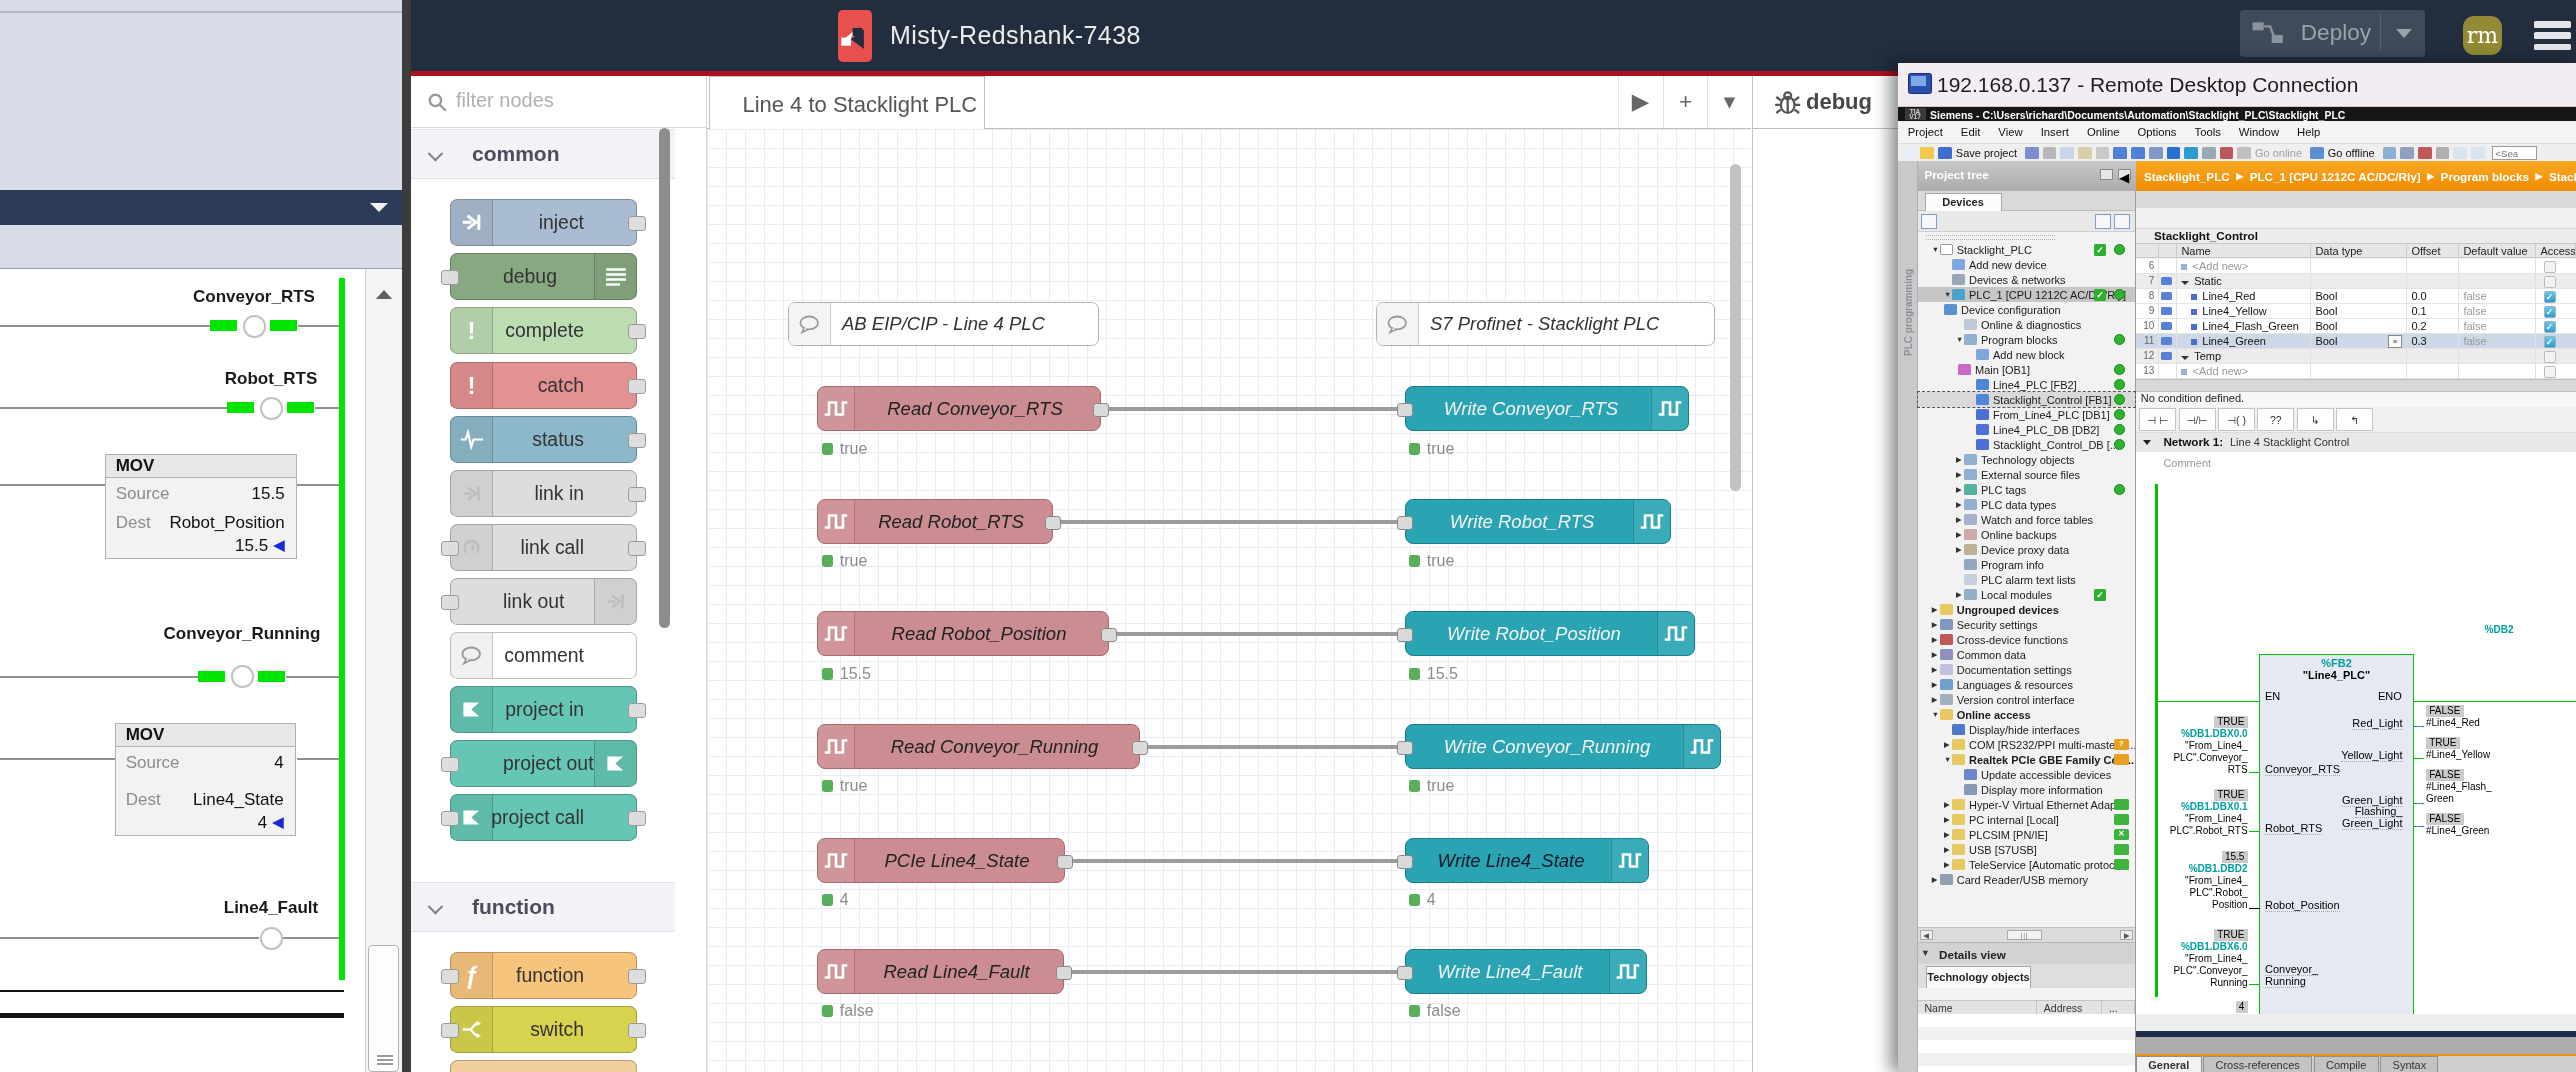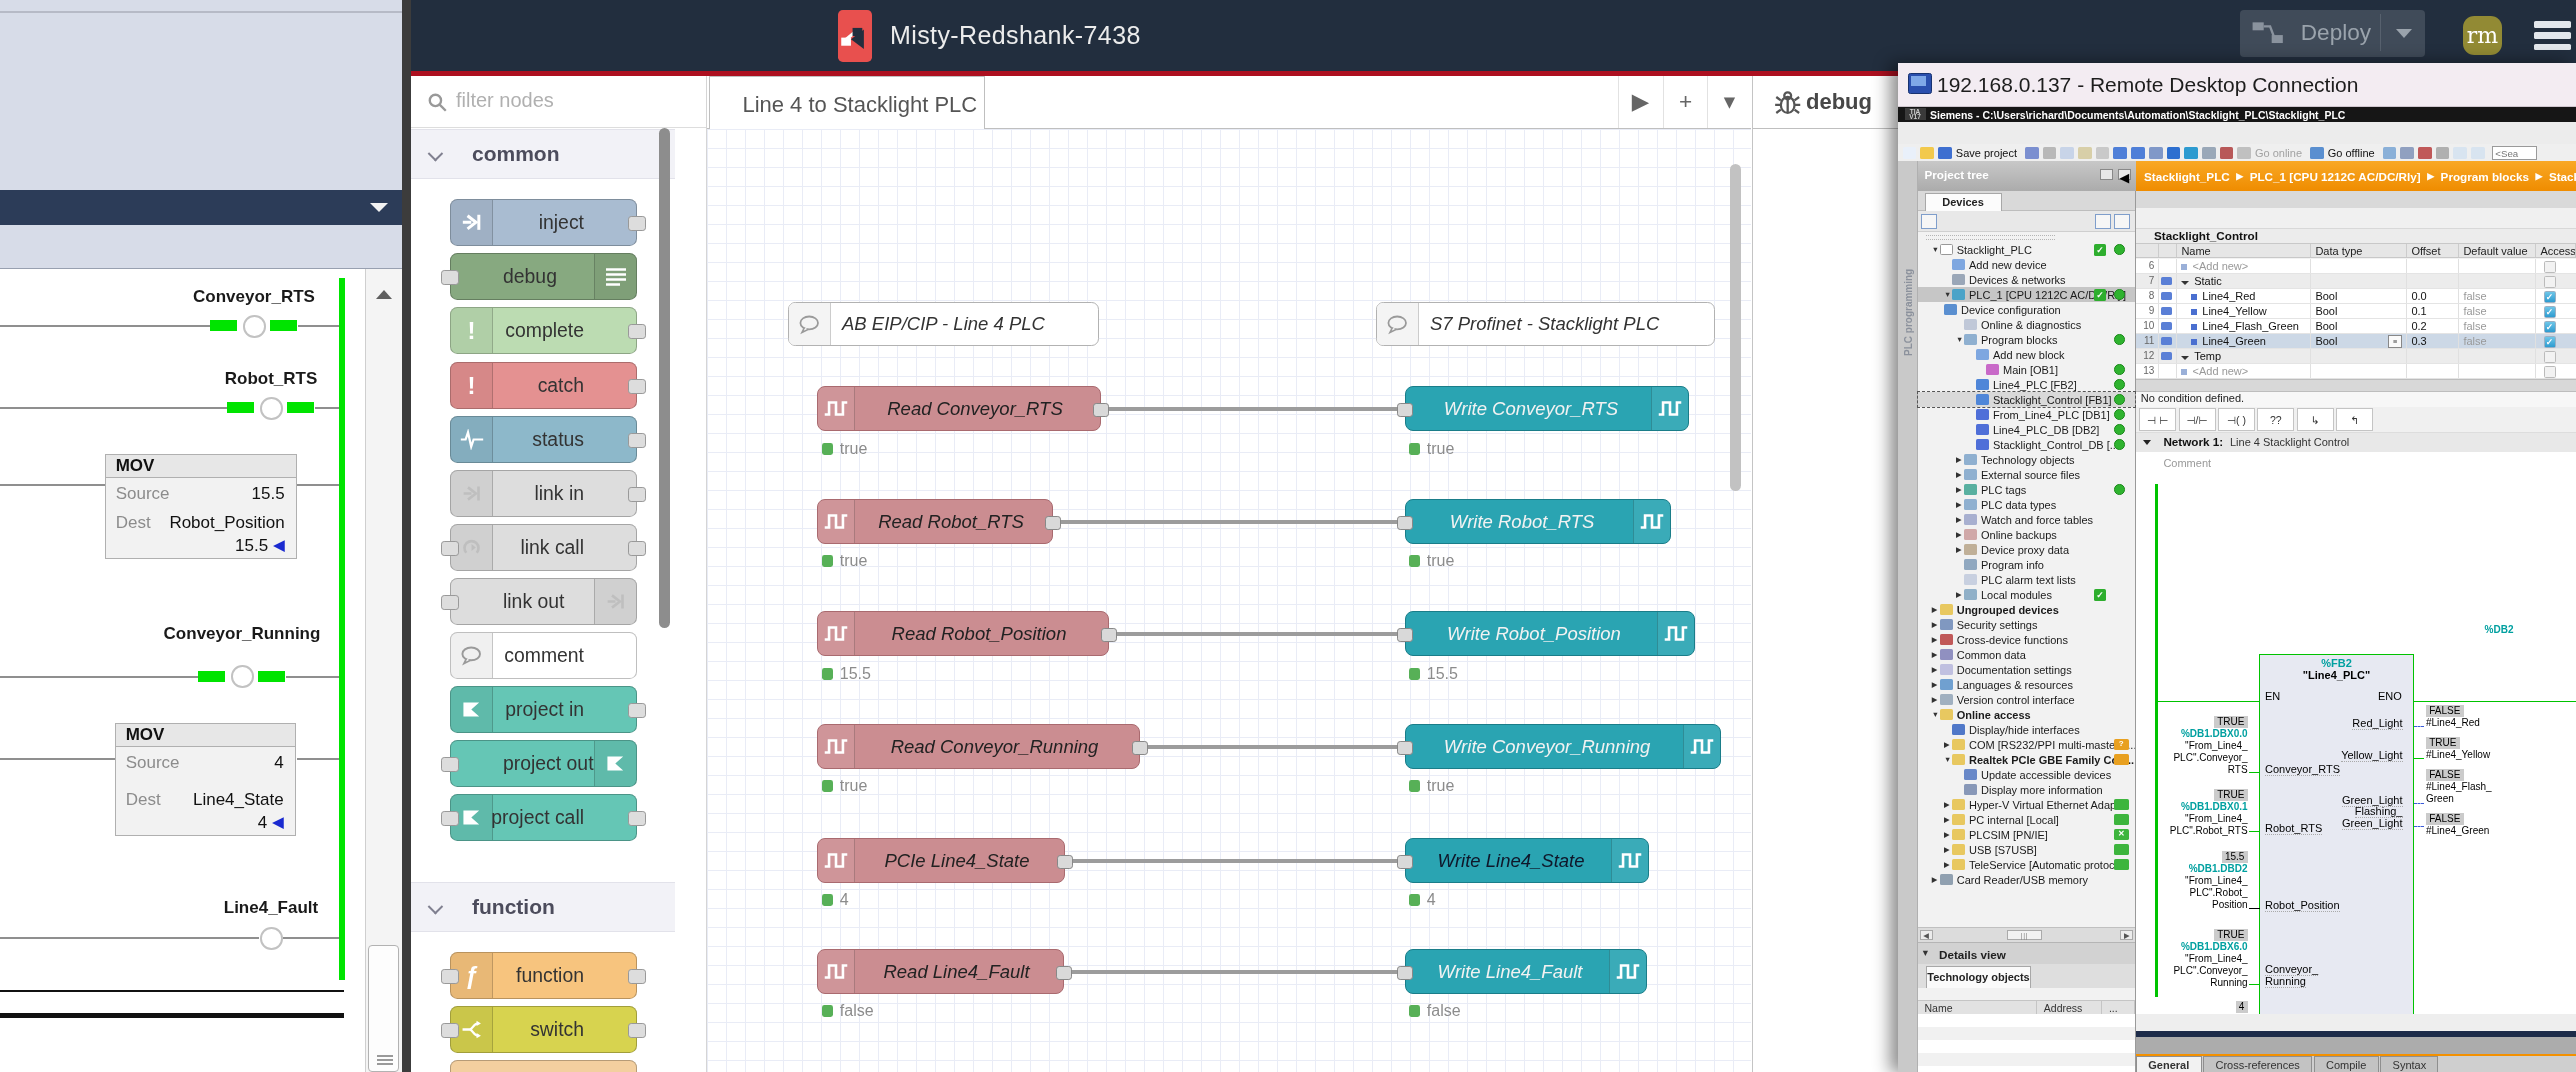--- a/index.html
+++ b/index.html
@@ -664,20 +664,31 @@
 
   <div id="rdp">
     <div class="rdp-title">
       <div class="rdp-icon"></div>
       <span class="t">192.168.0.137 - Remote Desktop Connection</span>
     </div>
     <div class="tia-bar">
       <div class="tia-logo">TIA V17</div>
       <span class="txt">Siemens  -  C:\Users\richard\Documents\Automation\Stacklight_PLC\Stacklight_PLC</span>
     </div>
+    <div class="menubar" id="tiaMenus">
+        <span>Project</span>
+        <span>Edit</span>
+        <span>View</span>
+        <span>Insert</span>
+        <span>Online</span>
+        <span>Options</span>
+        <span>Tools</span>
+        <span>Window</span>
+        <span>Help</span>
+      </div>
     <div class="toolbar" id="tiaToolbar">
         <div class="ti" style="background: rgb(233, 240, 250);"></div>
         <div class="ti" style="background: rgb(242, 201, 76);"></div>
         <div class="ti" style="background: rgb(62, 111, 208);"></div>
         <span class="tlabel">Save project</span>
         <div class="ti" style="background: rgb(123, 143, 208);"></div>
         <div class="ti" style="background: rgb(184, 184, 184);"></div>
         <div class="ti" style="background: rgb(200, 212, 232);"></div>
         <div class="ti" style="background: rgb(216, 207, 168);"></div>
         <div class="ti" style="background: rgb(201, 201, 201);"></div>
@@ -768,21 +779,21 @@
             <span class="arr">▼</span>
             <span class="tico" style="background: rgb(143, 176, 208); border: none;"></span>
             <span style="font-weight: 400;">Program blocks</span>
             <span class="dot"></span>
           </div>
           <div class="trow" style="padding-left: 50px;">
             <span class="arr"></span>
             <span class="tico" style="background: rgb(126, 167, 224); border: none;"></span>
             <span style="font-weight: 400;">Add new block</span>
           </div>
-          <div class="trow" style="padding-left: 60px;">
+          <div class="trow" style="padding-left: 32px;">
             <span class="arr"></span>
             <span class="tico" style="background: rgb(200, 105, 200); border: none;"></span>
             <span style="font-weight: 400;">Main [OB1]</span>
             <span class="dot"></span>
           </div>
           <div class="trow" style="padding-left: 50px;">
             <span class="arr"></span>
             <span class="tico" style="background: rgb(79, 134, 216); border: none;"></span>
             <span style="font-weight: 400;">Line4_PLC [FB2]</span>
             <span class="dot"></span>

